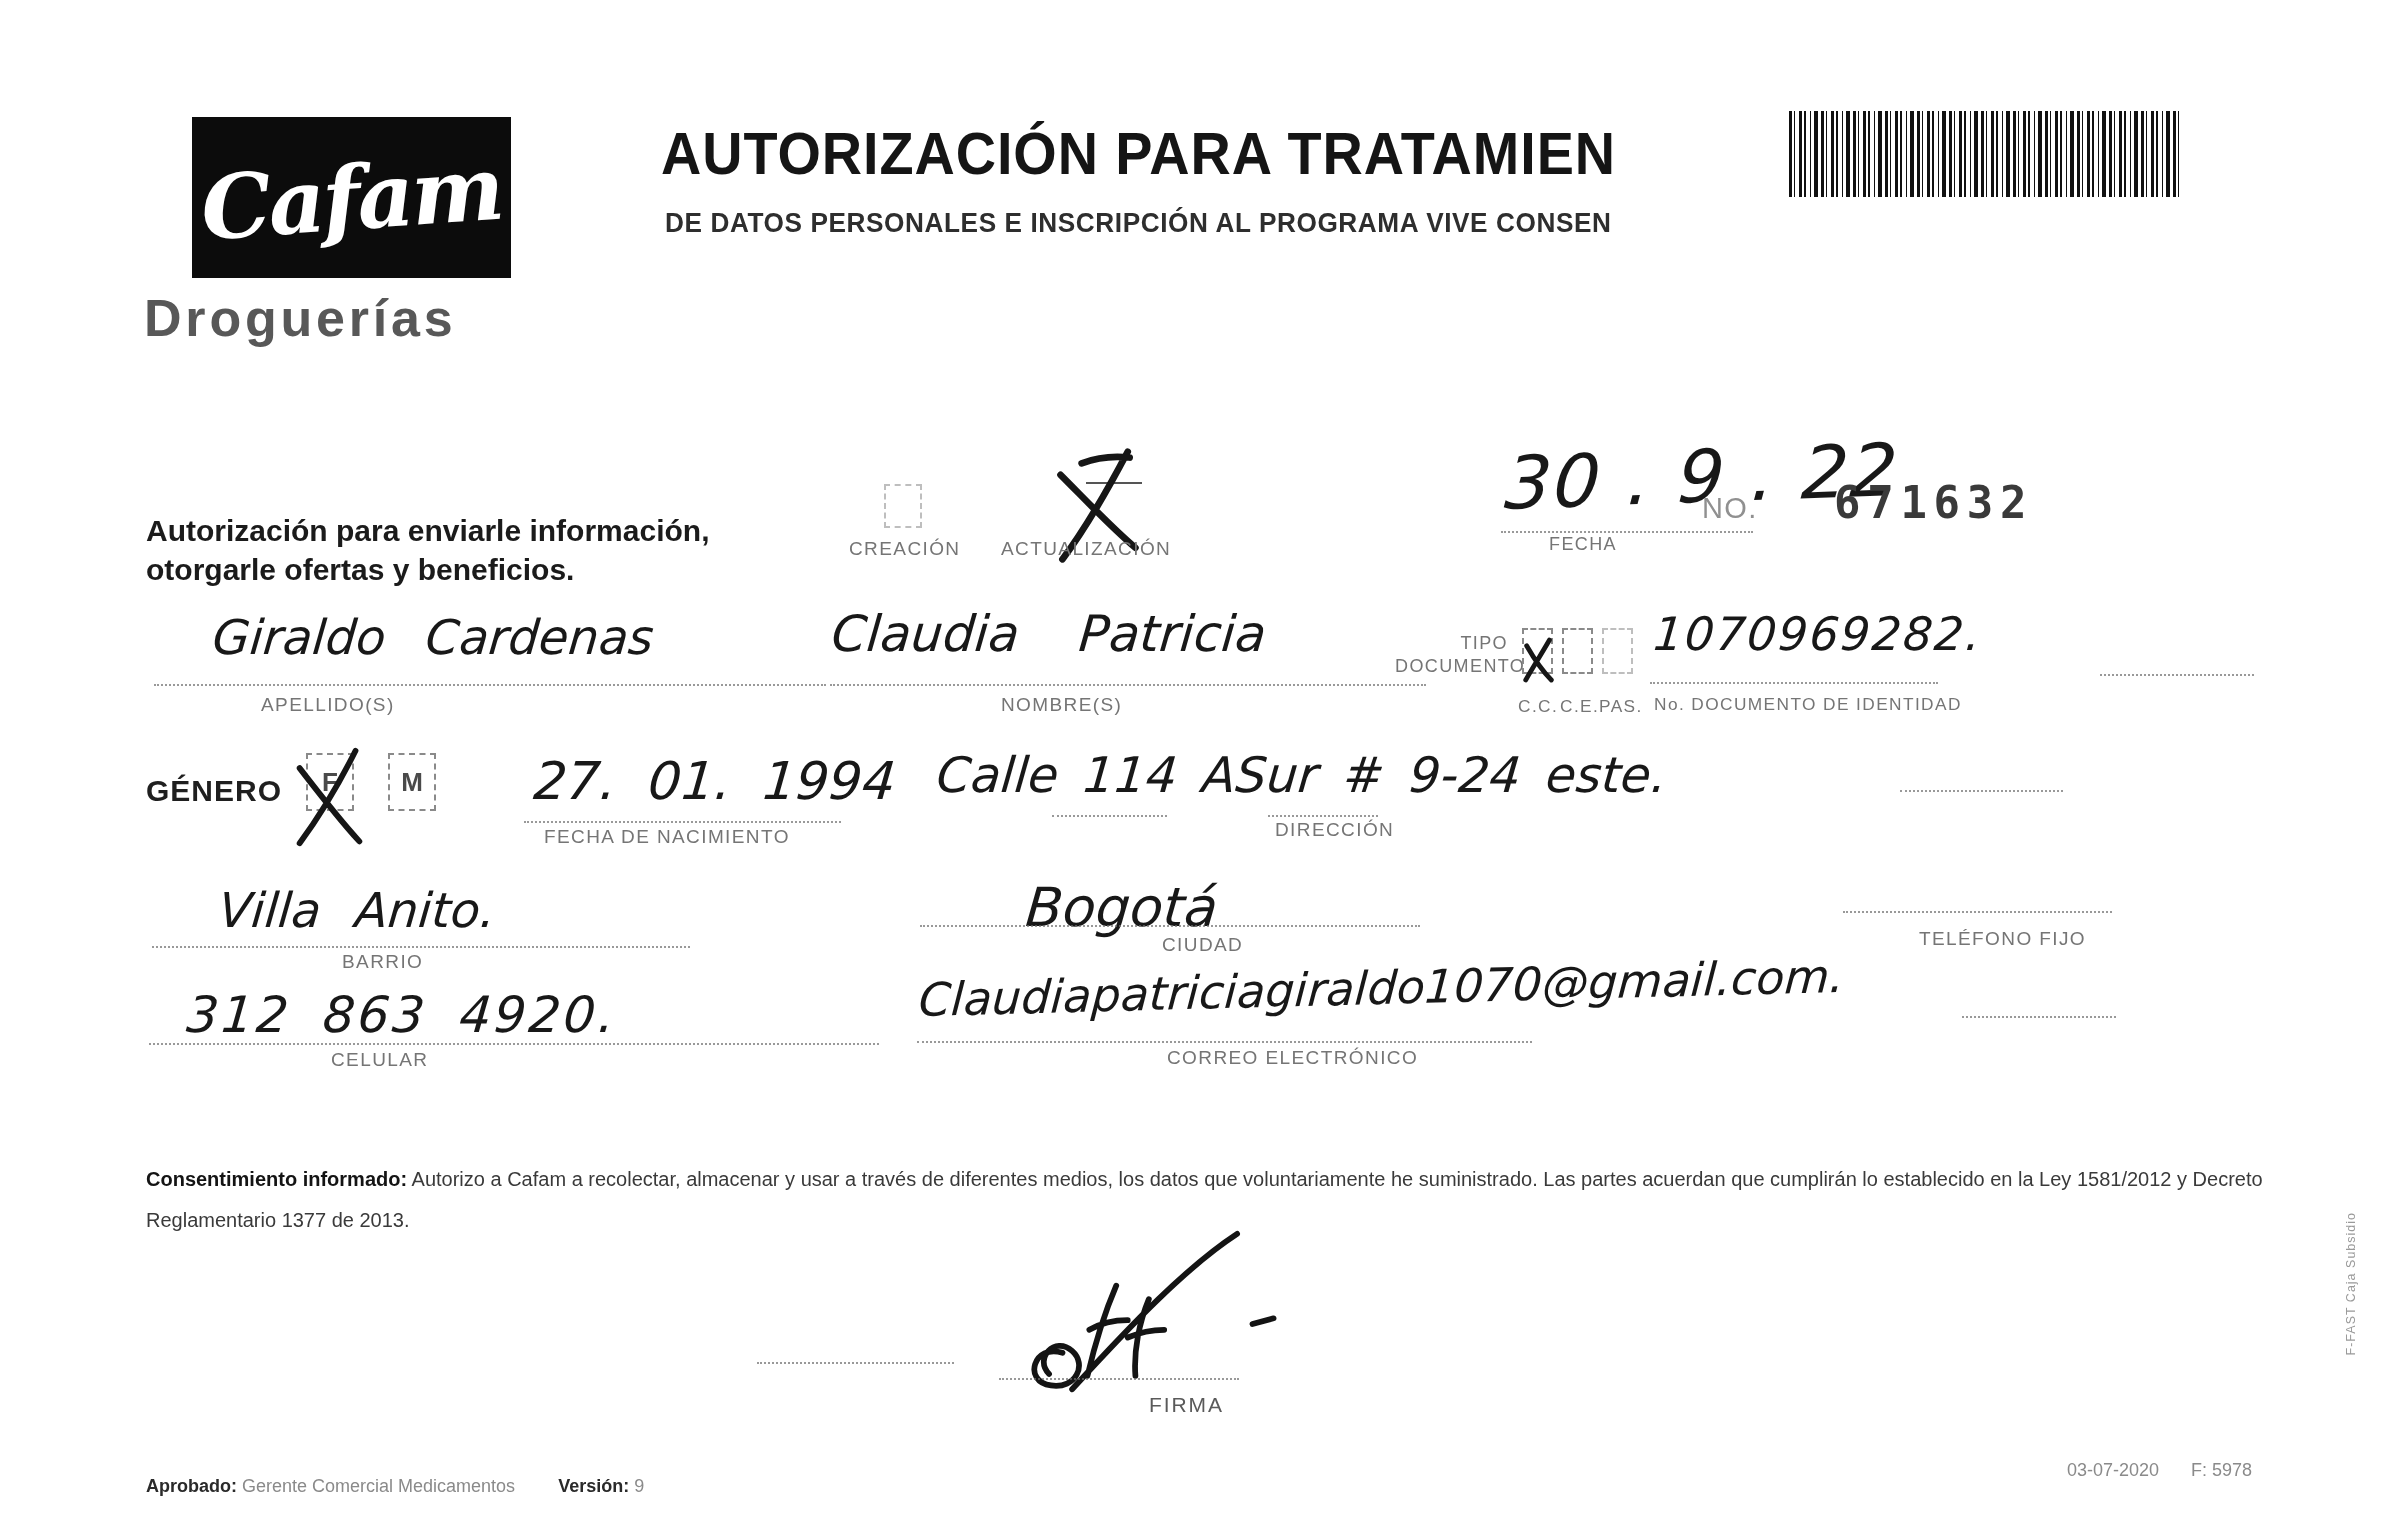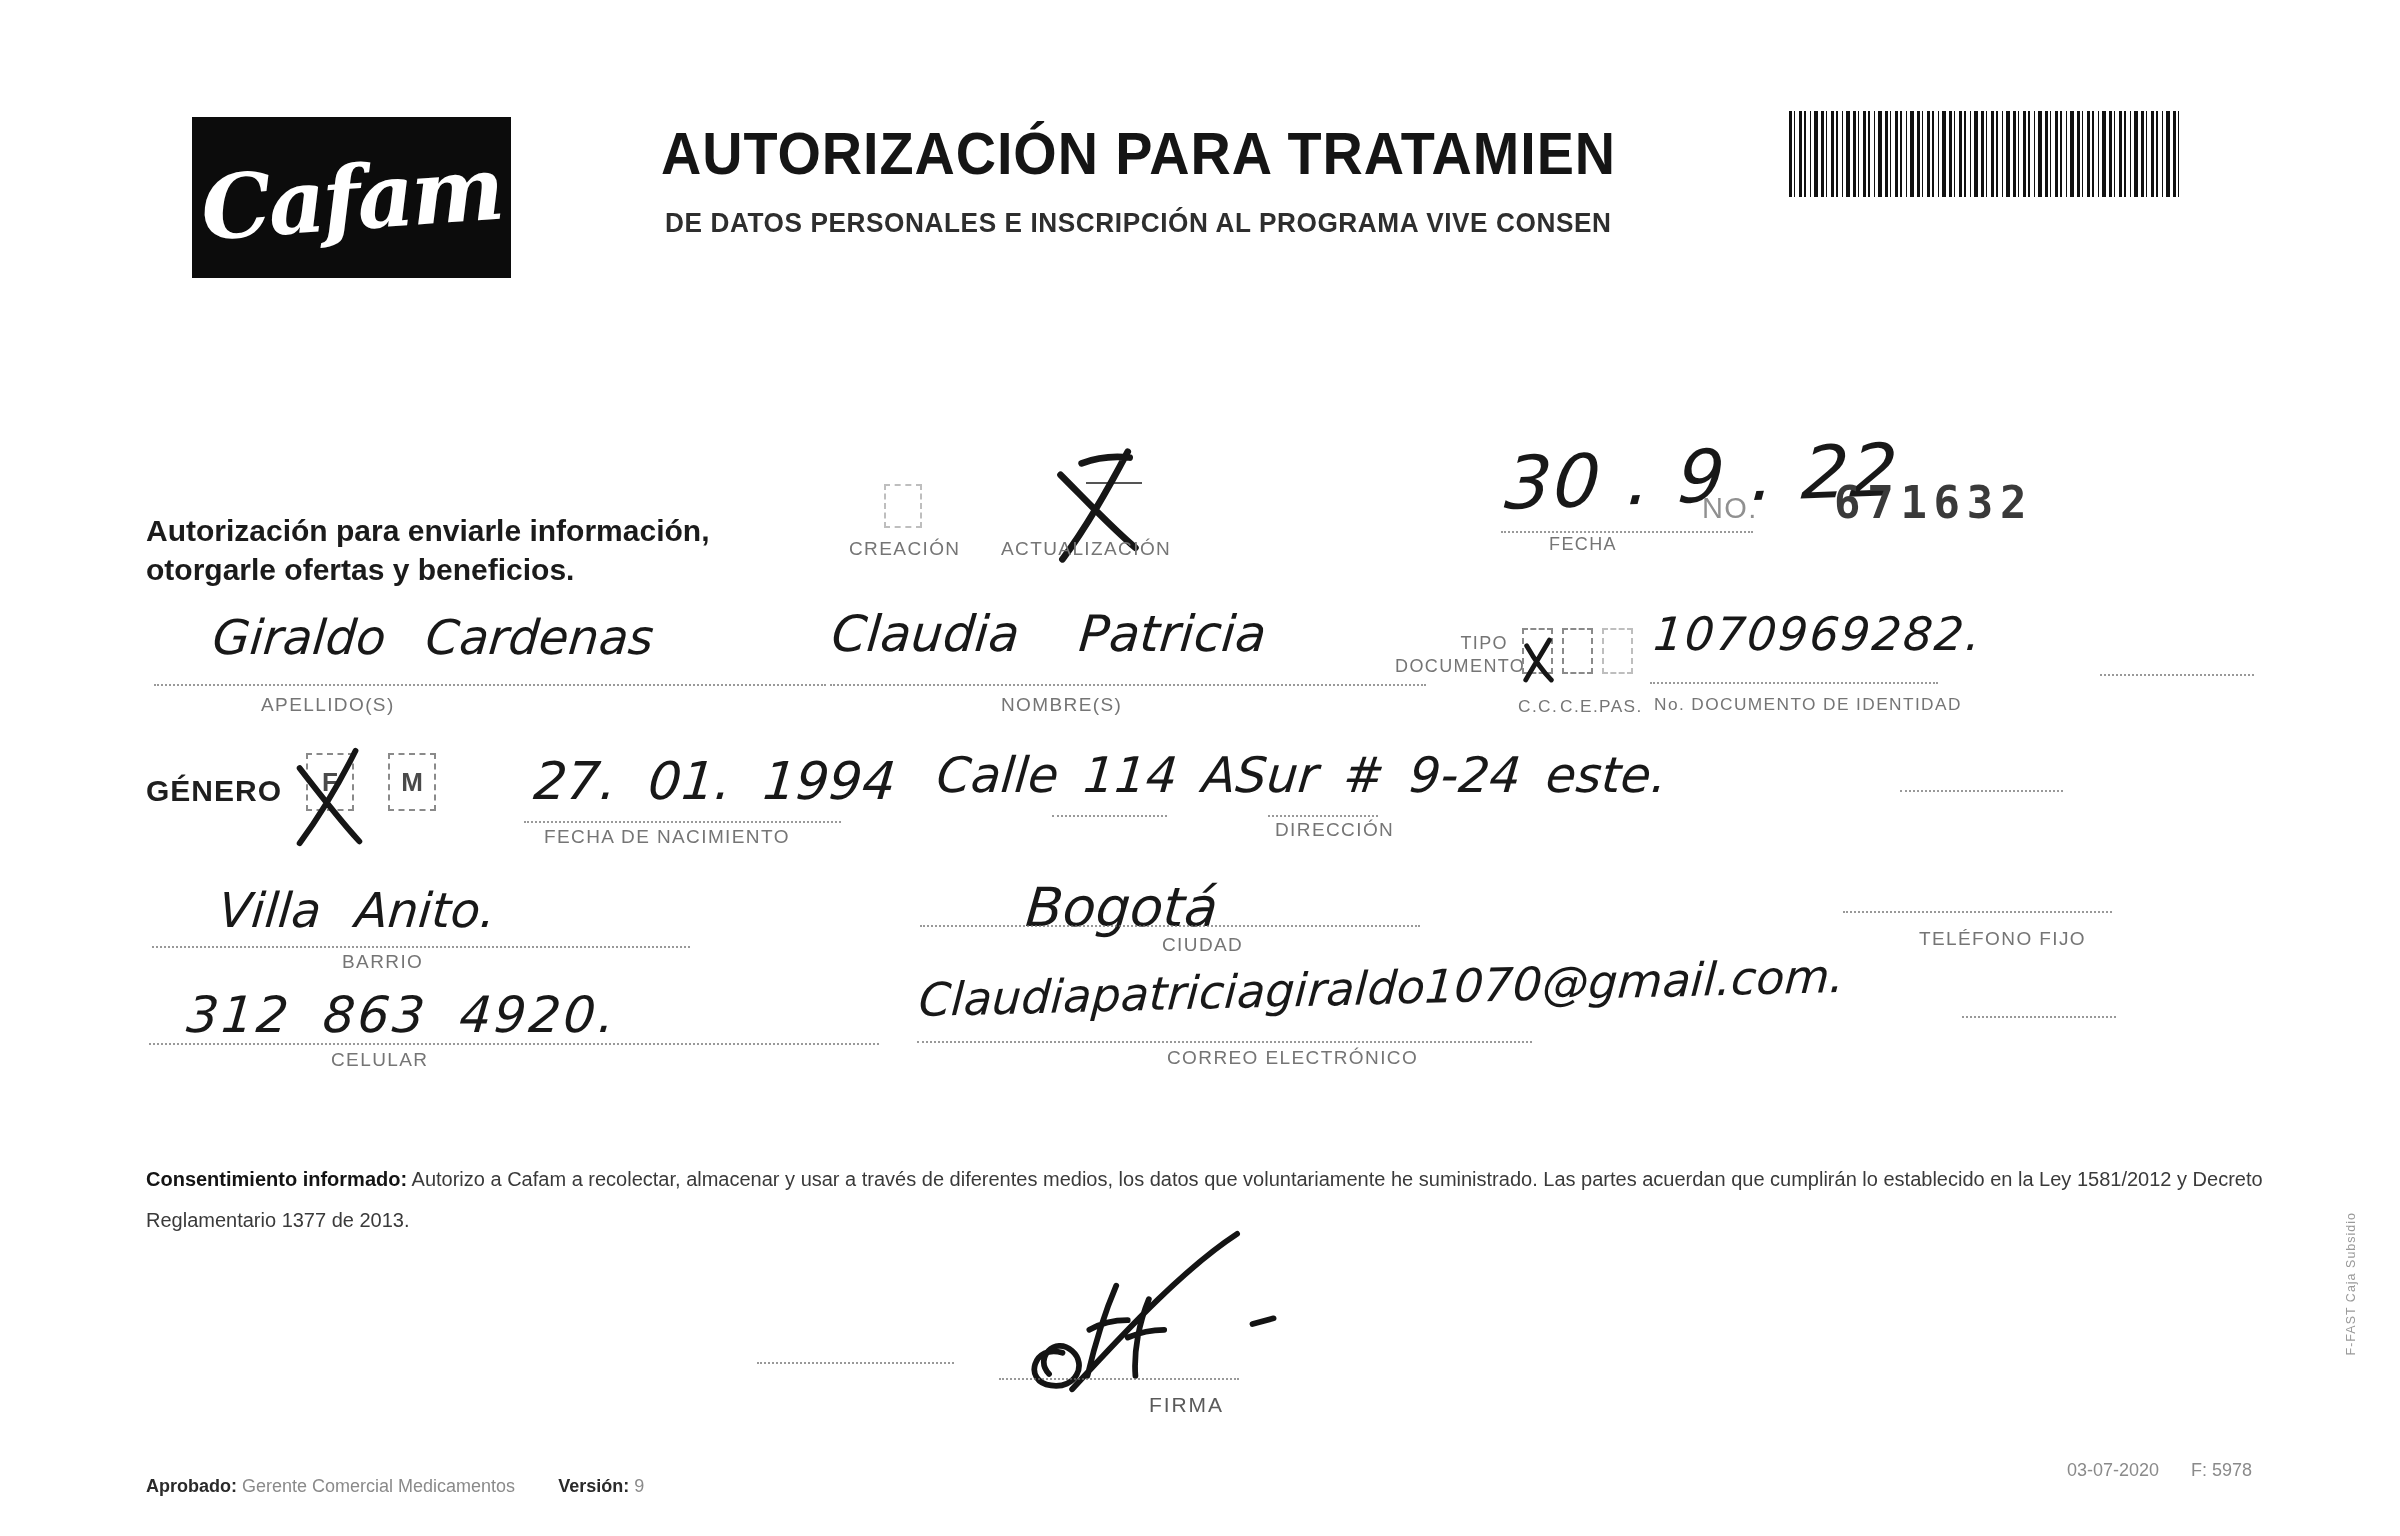--- a/index.html
+++ b/index.html
@@ -46,20 +46,21 @@
   .frag{position:absolute;}
 </style>
 </head>
 <body>
 
 <div class="page">
 
   <div class="logo" style="left:192px;top:117px;width:319px;height:161px;">
     <span class="logo-text">Cafam</span>
   </div>
+  <div class="droguerias" style="left:144px;top:288px;">Droguerías</div>
 
   <div class="title" style="left:661px;top:119px;">AUTORIZACIÓN PARA TRATAMIEN</div>
   <div class="subtitle" style="left:665px;top:208px;">DE DATOS PERSONALES E INSCRIPCIÓN AL PROGRAMA VIVE CONSEN</div>
 
   <div class="barcode" style="left:1789px;top:111px;width:394px;height:86px;"></div>
 
   <div class="intro" style="left:146px;top:511px;">
     <div>Autorización para enviarle información,</div>
     <div>otorgarle ofertas y beneficios.</div>
   </div>

